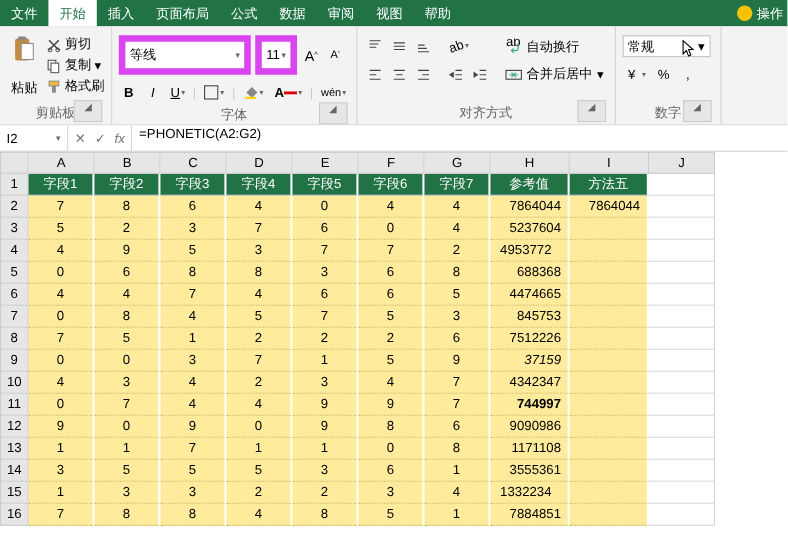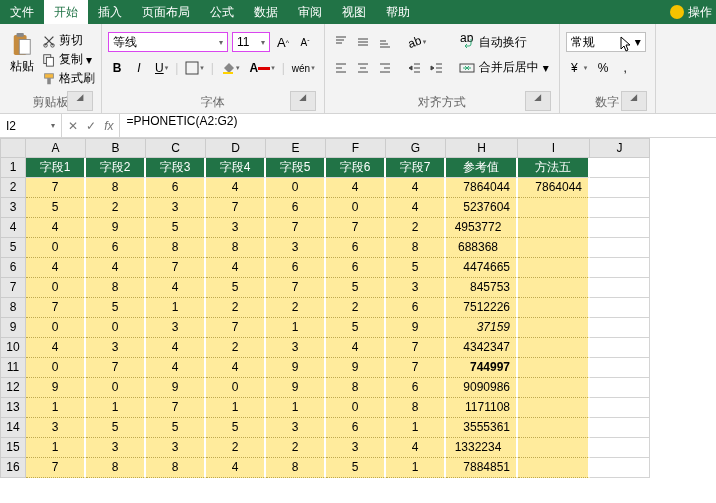--- a/index.html
+++ b/index.html
@@ -8,29 +8,29 @@
 .tabbar{display:flex;background:#217346;color:#fff;height:24px;align-items:center;}
 .tabbar .tab{padding:0 10px;height:24px;line-height:24px;cursor:pointer;}
 .tabbar .tab.active{background:#fff;color:#217346;}
 .tabbar .oper{margin-left:auto;display:flex;align-items:center;gap:4px;padding-right:4px;}
 .tabbar .oper .bulb{width:14px;height:14px;background:#f5c200;border-radius:50%;}
 .ribrow{display:flex;border-bottom:1px solid #d4d4d4;background:#f3f3f3;height:90px;}
 .grp{border-right:1px solid #d4d4d4;display:flex;flex-direction:column;padding:2px 6px 0;}
 .grp .body{flex:1;display:flex;gap:4px;}
 .grp .lbl{text-align:center;font-size:11px;color:#666;padding:2px 0;position:relative;}
 .grp .lbl .corner{position:absolute;right:2px;bottom:2px;font-size:9px;color:#666;}
-.clipboard .paste{display:flex;flex-direction:column;align-items:center;width:32px;padding-top:6px;}
+.clipboard .paste{display:flex;flex-direction:column;align-items:center;width:32px;padding-top:6px;gap:14px;}
 .clipboard .paste svg{width:22px;height:26px;}
 .clipboard .mini{display:flex;flex-direction:column;gap:2px;padding-top:6px;}
 .clipboard .mini .row{display:flex;align-items:center;gap:3px;}
 .clipboard .mini svg{width:14px;height:14px;}
 .fontgrp{min-width:220px;}
 .fontgrp .body{flex-direction:column;gap:6px;padding-top:6px;}
 .frow{display:flex;gap:4px;align-items:center;}
-.sel{border:1px solid #d946ef;background:#fff;height:20px;display:flex;align-items:center;padding:0 4px;font-size:11px;}
+.sel{border:6px solid #d946ef;background:#fff;height:36px;display:flex;align-items:center;padding:0 4px;font-size:11px;}
 .sel.font{width:120px;}
 .sel.size{width:38px;}
 .sel .dd{margin-left:auto;font-size:8px;color:#666;}
 .btn{min-width:18px;height:20px;display:flex;align-items:center;justify-content:center;border:1px solid transparent;padding:0 2px;}
 .btn .dd{font-size:7px;color:#666;margin-left:1px;}
 .aligngrp{min-width:210px;}
 .aligngrp .body{flex-direction:row;gap:8px;padding-top:6px;}
 .alcol{display:flex;flex-direction:column;gap:6px;}
 .alrow{display:flex;gap:2px;}
 .wrapbox{display:flex;flex-direction:column;gap:4px;}
@@ -413,21 +413,21 @@
       </div>
       <div class="row">
         <div class="rowh">5</div>
         <div class="cell ycell cw-n">0</div>
         <div class="cell ycell cw-n">6</div>
         <div class="cell ycell cw-n">8</div>
         <div class="cell ycell cw-n">8</div>
         <div class="cell ycell cw-n">3</div>
         <div class="cell ycell cw-n">6</div>
         <div class="cell ycell cw-n">8</div>
-        <div class="cell ycell cw-w" style="text-align: center; padding-right: 6px;">688368</div>
+        <div class="cell ycell cw-w" style="text-align: right; padding-right: 6px;">688368</div>
         <div class="cell ycell cw-w" style="text-align: right; padding-right: 6px;"></div>
         <div class="cell wcell cw-j"></div>
       </div>
       <div class="row">
         <div class="rowh">6</div>
         <div class="cell ycell cw-n">4</div>
         <div class="cell ycell cw-n">4</div>
         <div class="cell ycell cw-n">7</div>
         <div class="cell ycell cw-n">4</div>
         <div class="cell ycell cw-n">6</div>

